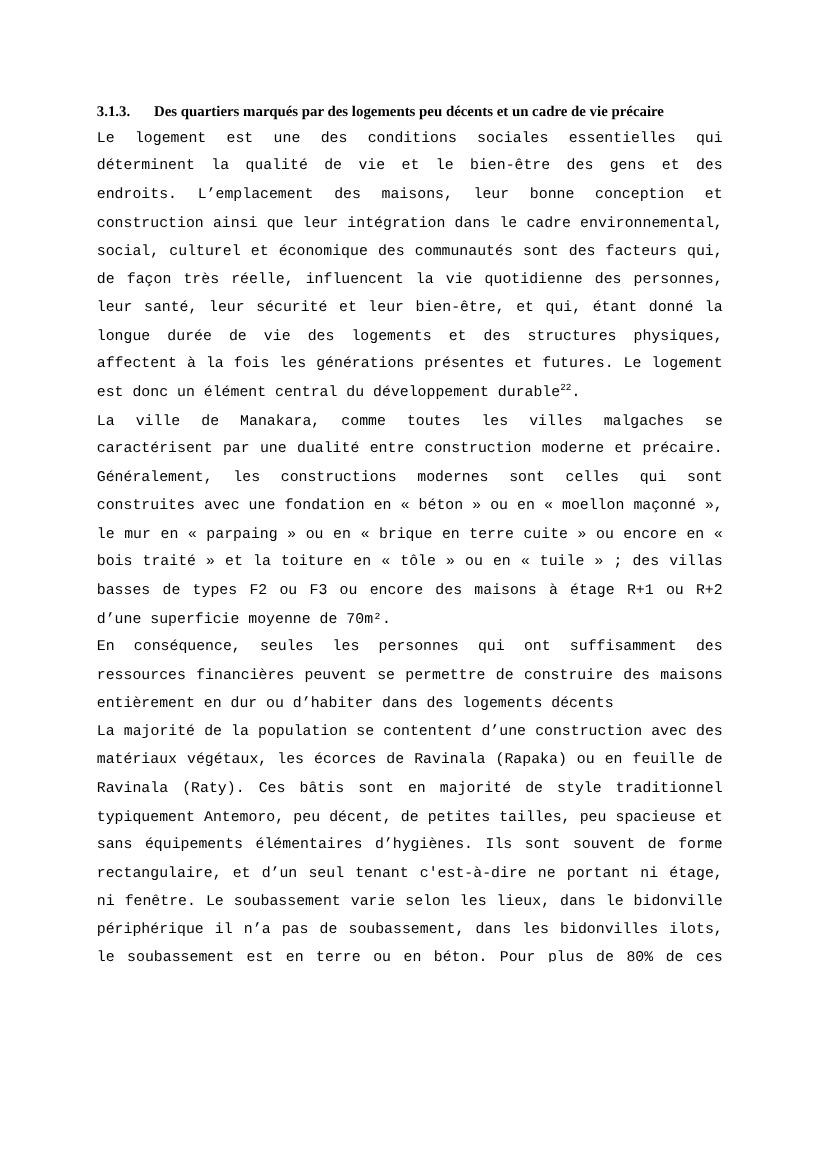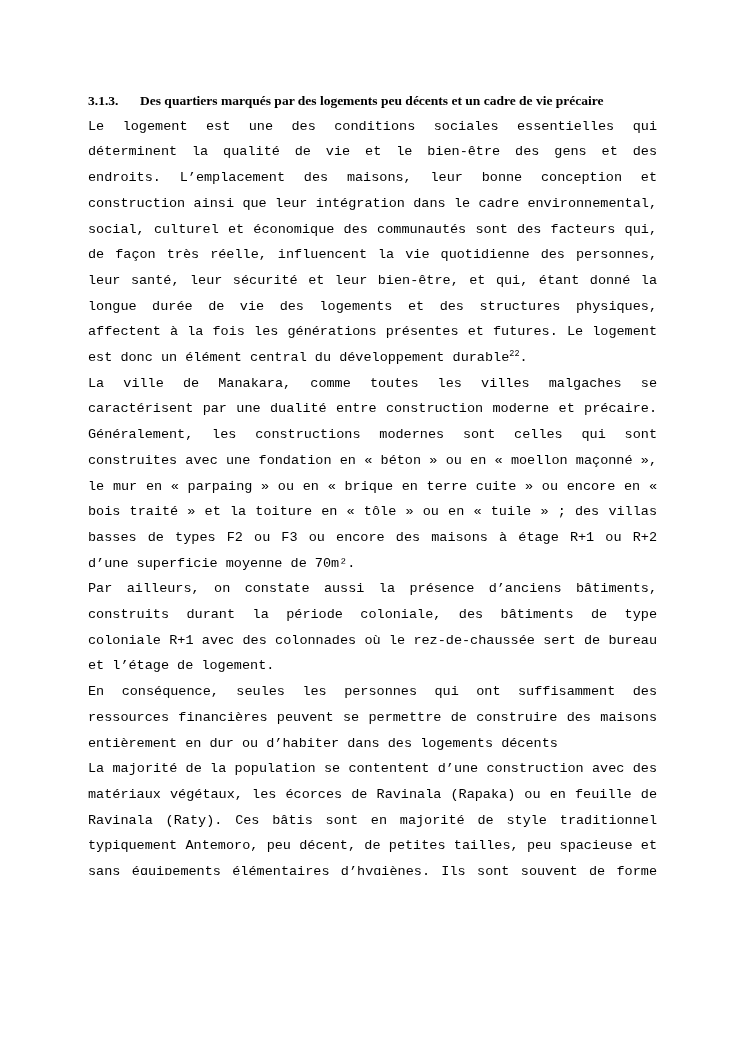--- a/index.html
+++ b/index.html
@@ -84,21 +84,20 @@
 <div class="page">
   <div class="content">
 
     <div class="heading">
       <span class="hnum">3.1.3.</span><span>Des quartiers marqués par des logements peu décents et un cadre de vie précaire</span>
     </div>
 
     <div class="body-text">
       <p><span>Le logement est une des conditions sociales essentielles qui déterminent la qualité de vie et le bien-être des gens et des endroits. L’emplacement des maisons, leur bonne conception et construction ainsi que leur intégration dans le cadre environnemental, social, culturel et économique des communautés sont des facteurs qui, de façon très réelle, influencent la vie quotidienne des personnes, leur santé, leur sécurité et leur bien-être, et qui, étant donné la longue durée de vie des logements et des structures physiques, affectent à la fois les générations présentes et futures. Le logement est donc un élément central du développement durable</span><sup class="fn-ref">22</sup><span>.</span></p>
       <p>La ville de Manakara, comme toutes les villes malgaches se caractérisent par une dualité entre construction moderne et précaire. Généralement, les constructions modernes sont celles qui sont construites avec une fondation en « béton » ou en « moellon maçonné », le mur en « parpaing » ou en « brique en terre cuite » ou encore en  « bois traité » et la toiture en « tôle » ou en « tuile » ; des villas basses de types F2 ou F3 ou encore des maisons à étage R+1 ou R+2 d’une superficie moyenne de 70m².</p>
-      <p>Par ailleurs, on constate aussi la présence d’anciens bâtiments, construits durant la période coloniale, des bâtiments de type coloniale R+1 avec des colonnades où le rez-de-chaussée sert de bureau et l’étage de logement.</p>
       <p>En conséquence, seules les personnes qui ont suffisamment des ressources financières peuvent se permettre de construire des maisons entièrement en dur ou d’habiter dans des logements décents</p>
       <p>La majorité de la population se contentent d’une construction avec des matériaux végétaux, les écorces de Ravinala (Rapaka) ou en feuille de Ravinala (Raty). Ces bâtis sont en majorité de style traditionnel typiquement Antemoro, peu décent, de petites tailles, peu spacieuse et sans équipements élémentaires d’hygiènes. Ils sont souvent de forme rectangulaire, et d’un seul tenant c'est-à-dire ne portant ni étage, ni fenêtre. Le soubassement varie selon les lieux, dans le bidonville périphérique il n’a pas de soubassement, dans les bidonvilles ilots, le soubassement est en terre ou en béton. Pour plus de 80% de ces maisons, leurs superficies varient de 20 à 35 m², et sont subdivisées entre 2 à 3 pièces, soit une superficie moyenne de 3,63  à 6,36 m2 par habitant. On remarque aussi l’existence  de constructions allant de 3 à 6m². Du fait de leurs caractéristiques, ces logements sont qualifiés de précaire et provisoire.</p>
     </div>
 
   </div>
 
   <div class="footnote-block">
     <div class="footnote-rule"></div>
     <div class="footnote">
       <sup>22</sup><span> ONU-HABITAT : Logement et Amélioration des bidonvilles, 2014</span>

